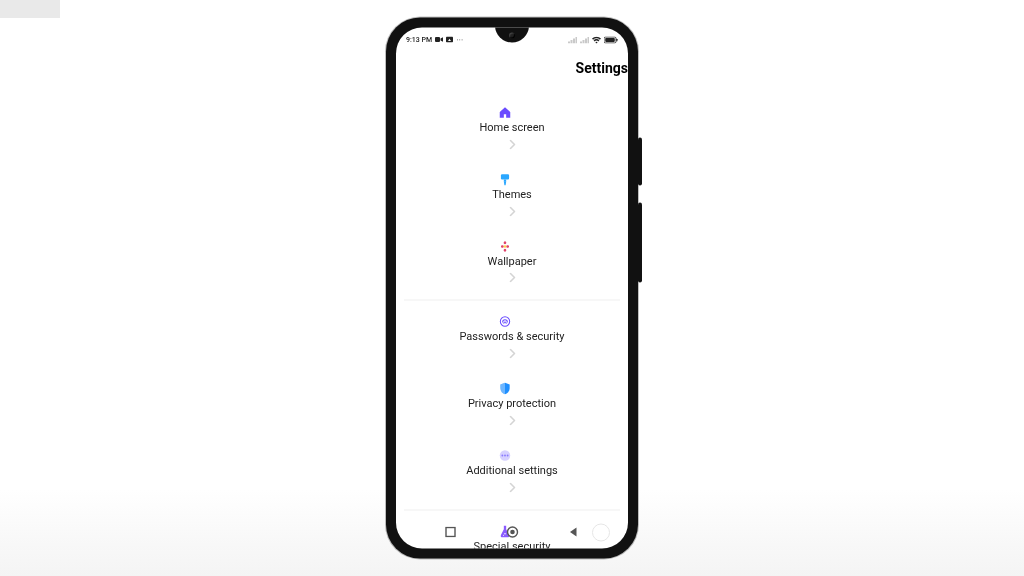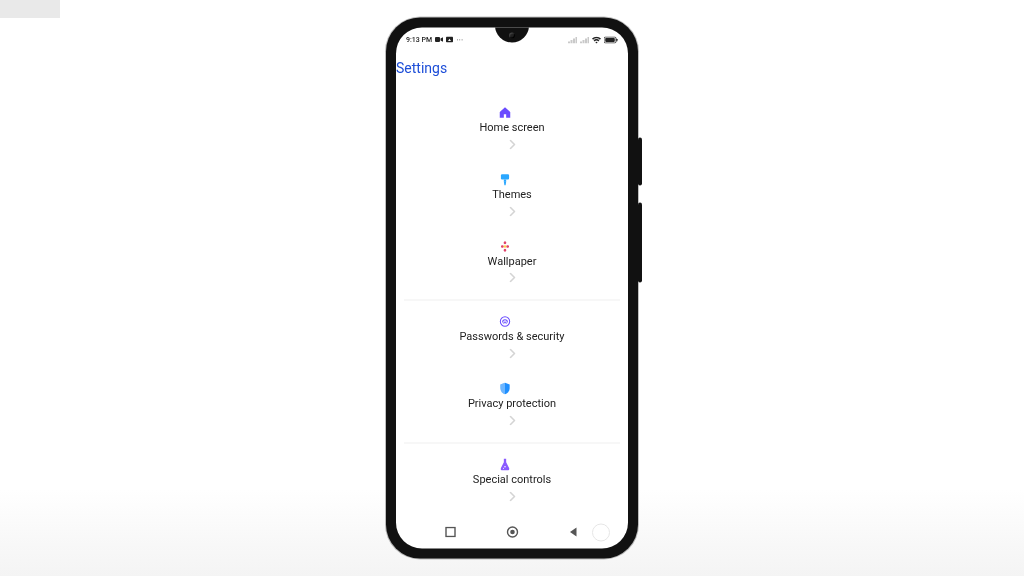--- a/index.html
+++ b/index.html
@@ -50,21 +50,21 @@
   .statusbar {
     position:relative; height:20px; padding:4px 10px 0;
     display:flex; justify-content:space-between; 
     font-size:7px; color:#222; font-weight:500;
   }
   .statusbar .left { display:flex; align-items:center; gap:3px; }
   .statusbar .right { display:flex; align-items:center; gap:3px; }
   .statusbar svg { display:block; }
 
   .title {
-    text-align:left; font-size:14px; font-weight:400; color:#1d4ed8;
+    text-align:right; font-size:14px; font-weight:700; color:#000000;
     padding:12px 0 16px;
   }
 
   .list { padding: 0 8px; }
   .group { border-bottom: 1px solid #f0f0f0; padding:4px 0; }
   .group:last-child { border-bottom:none; }
 
   .row {
     position:relative;
     display:flex; align-items:center;
@@ -212,32 +212,46 @@
             <svg width="14" height="14" viewBox="0 0 24 24">
                 <path d="M12 2 L20 5 V11 C20 17 16 20.5 12 22 C8 20.5 4 17 4 11 V5 Z" fill="#1f8fff"></path>
                 <path d="M12 2 L12 22 C8 20.5 4 17 4 11 V5 Z" fill="#fff" opacity="0.35"></path>
               </svg>
           </span>
           <span class="label">Privacy protection</span>
           <span class="chev"><svg width="7" height="10" viewBox="0 0 7 10">
                 <path d="M1.5 1 L5.5 5 L1.5 9" stroke="#d4d4d4" stroke-width="1.6" fill="none" stroke-linecap="round" stroke-linejoin="round"></path>
               </svg></span>
         </div>
+        <div class="row">
+          <span class="icon">
+            <svg width="14" height="14" viewBox="0 0 24 24">
+                <circle cx="12" cy="12" r="9" opacity="0.35" fill="#8a7bff"></circle>
+                <circle cx="7.5" cy="12" r="1.6" fill="#8a7bff"></circle>
+                <circle cx="12" cy="12" r="1.6" fill="#8a7bff"></circle>
+                <circle cx="16.5" cy="12" r="1.6" fill="#8a7bff"></circle>
+              </svg>
+          </span>
+          <span class="label">Additional settings</span>
+          <span class="chev"><svg width="7" height="10" viewBox="0 0 7 10">
+                <path d="M1.5 1 L5.5 5 L1.5 9" stroke="#d4d4d4" stroke-width="1.6" fill="none" stroke-linecap="round" stroke-linejoin="round"></path>
+              </svg></span>
+        </div>
       </div>
 
       <div class="group">
         <div class="row">
           <span class="icon">
             <svg width="14" height="14" viewBox="0 0 24 24">
                 <path d="M10 2 H14 V8 L19 18 A3 3 0 0 1 16.3 22 H7.7 A3 3 0 0 1 5 18 L10 8 Z" fill="#8a5bff"></path>
                 <circle cx="12" cy="16" r="1.3" fill="#fff"></circle>
                 <circle cx="9.5" cy="18.5" r="0.9" fill="#fff"></circle>
               </svg>
           </span>
-          <span class="label">Special controls</span>
+          <span class="label">Special security</span>
           <span class="chev"><svg width="7" height="10" viewBox="0 0 7 10">
                 <path d="M1.5 1 L5.5 5 L1.5 9" stroke="#d4d4d4" stroke-width="1.6" fill="none" stroke-linecap="round" stroke-linejoin="round"></path>
               </svg></span>
         </div>
       </div>
 
     </div>
 
     <div class="navbar">
       <div class="nb">

